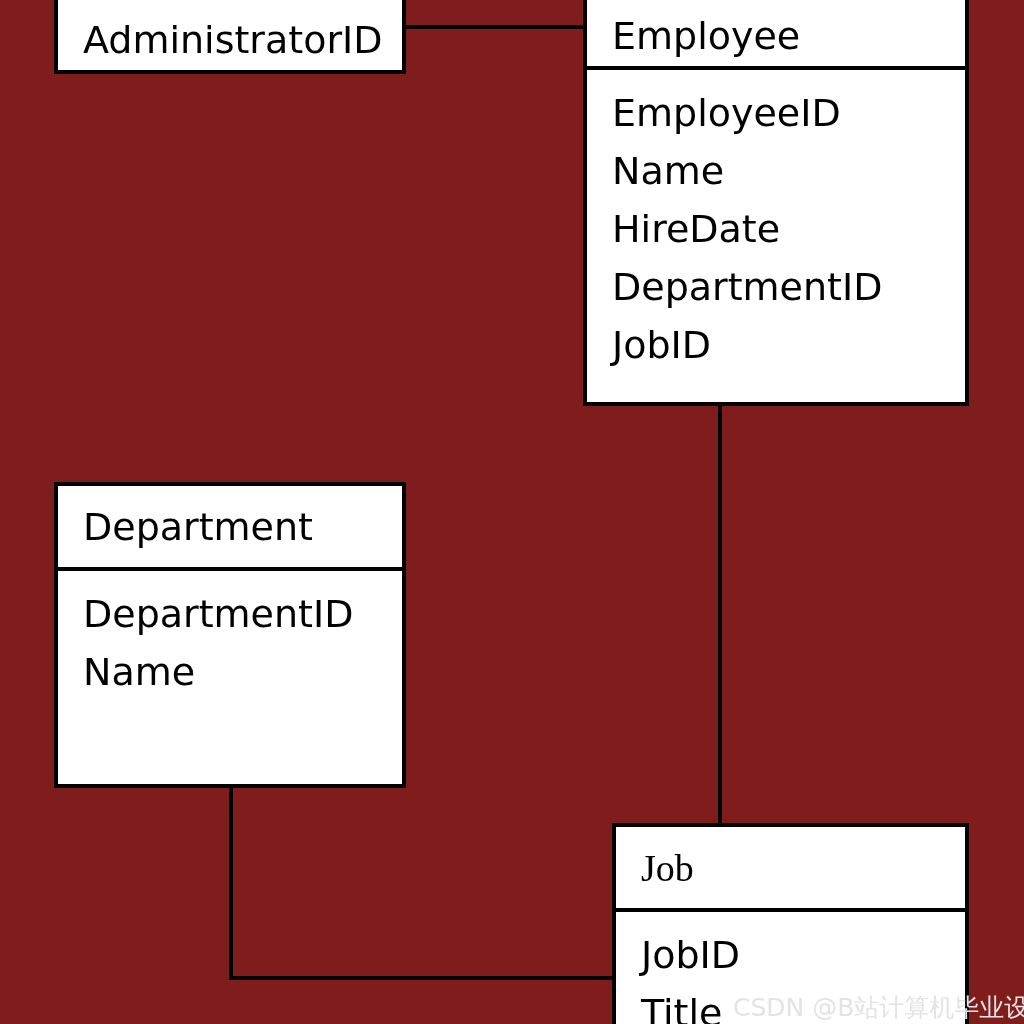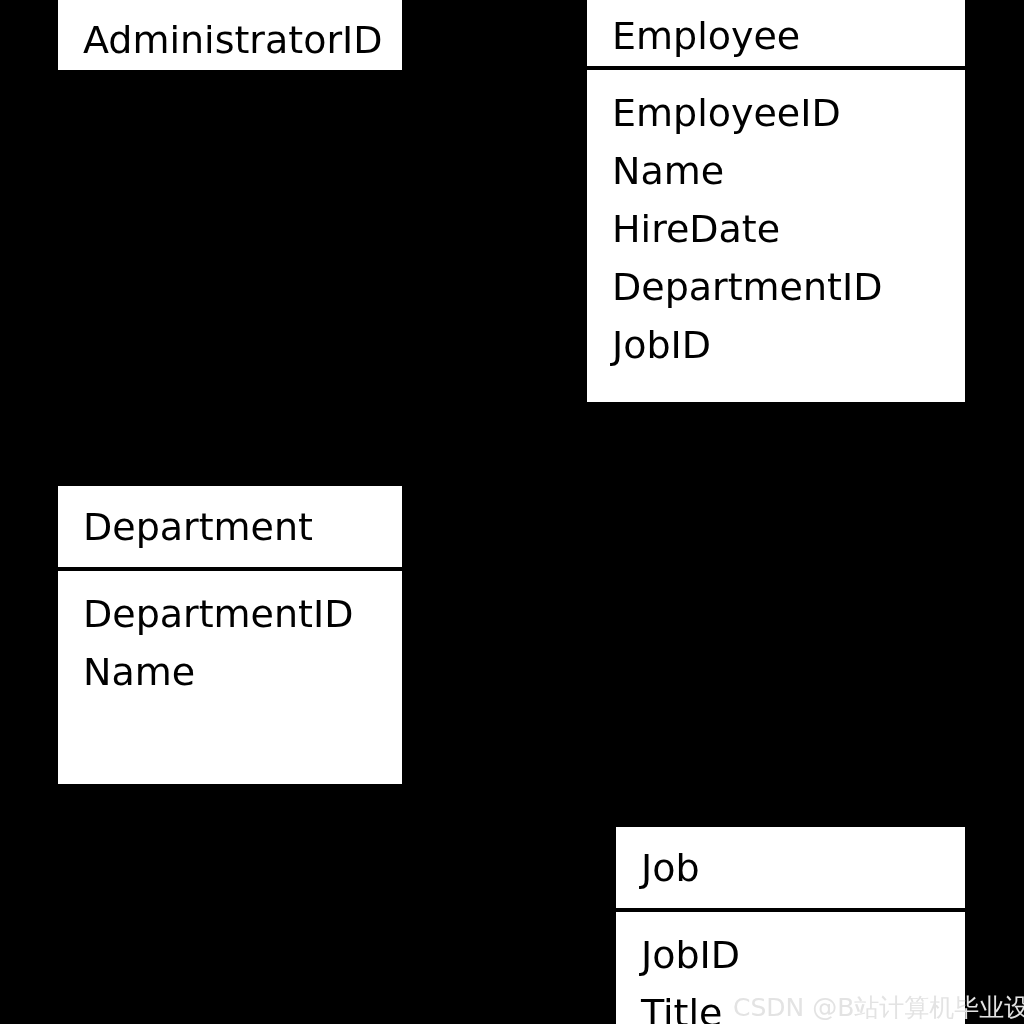--- a/index.html
+++ b/index.html
@@ -10,21 +10,21 @@
   body {
     width: 1024px;
     height: 1024px;
     font-family: "DejaVu Sans", sans-serif;
   }
   #canvas {
     position: relative;
     width: 1024px;
     height: 1024px;
     overflow: hidden;
-    background: #000000;
+    background: #7f1d1d;
   }
 
   
   .entity {
     position: absolute;
     box-sizing: border-box;
     border: 4px solid #000000;
     background: #ffffff;
     z-index: 2;
   }
@@ -110,21 +110,21 @@
     <div class="entity-header divided" style="height:85px;">
       <span class="entity-title">Department</span>
     </div>
     <div class="entity-body">
       <div class="attr">DepartmentID</div>
       <div class="attr">Name</div>
     </div>
   </div>
 
   <div class="entity" style="left:612px; top:823px; width:357px; height:260px;">
-    <div class="entity-header divided" style="height:85px;">
+    <div class="entity-header divided" style="height:85px;font-family:Liberation Serif, serif;">
       <span class="entity-title">Job</span>
     </div>
     <div class="entity-body">
       <div class="attr">JobID</div>
       <div class="attr">Title</div>
     </div>
   </div>
 
   <div class="watermark" style="left:733px; top:993px;">CSDN @B站计算机毕业设计大学</div>
 

